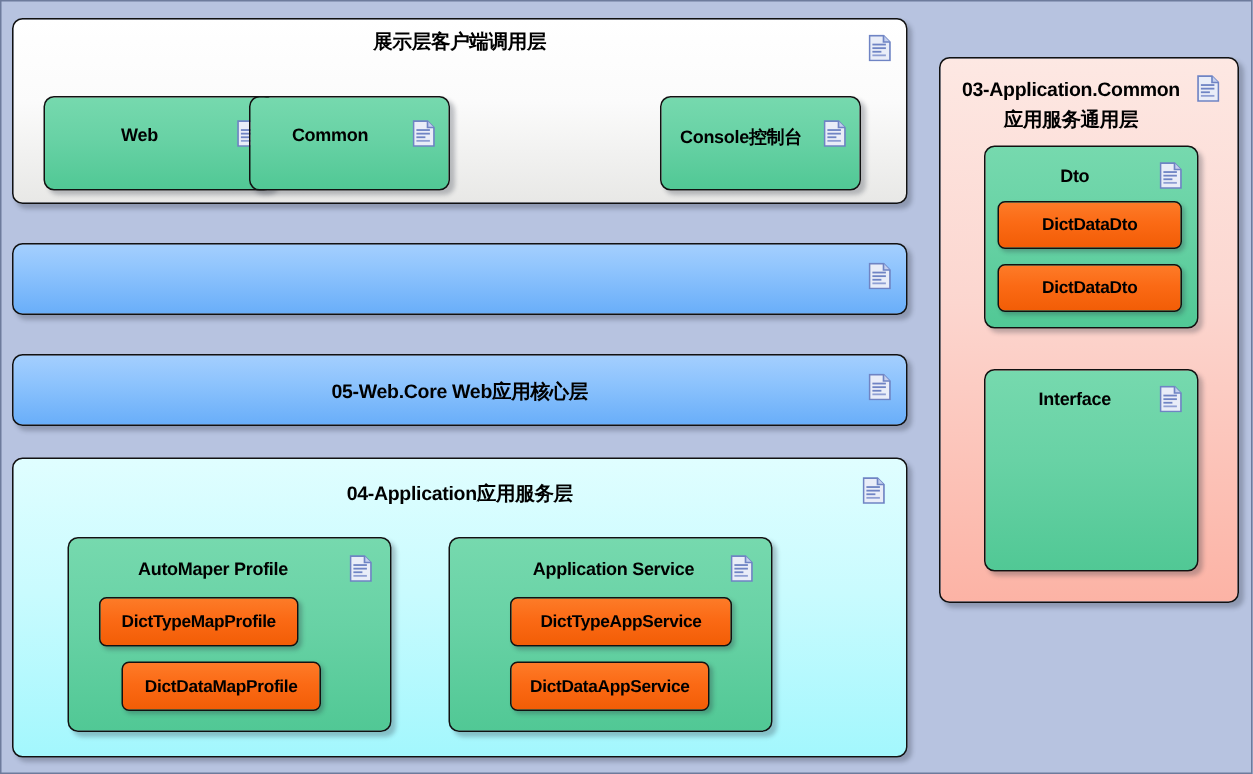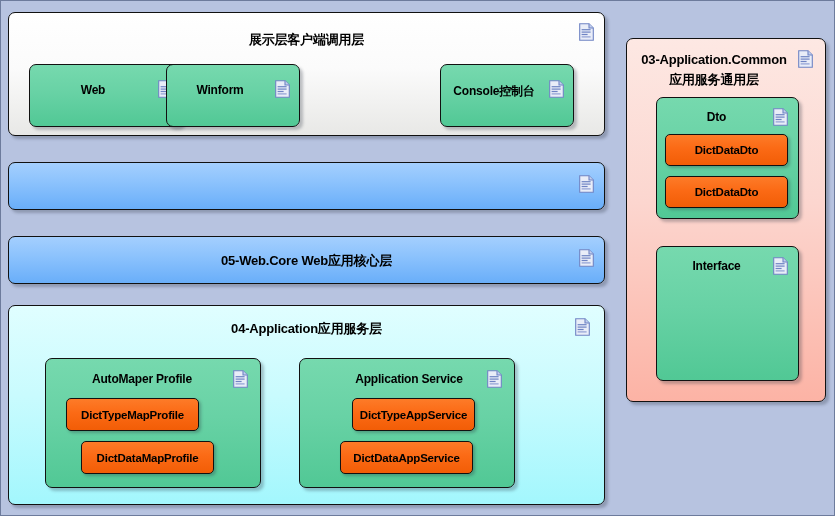--- a/index.html
+++ b/index.html
@@ -100,21 +100,21 @@
   .doc-icon svg { display:block; width:15px; height:18px; }
 </style>
 </head>
 <body>
 
 <div id="canvas">
 
   <div class="frame"></div>
 
   <div class="node theme-white" style="left:8px; top:12px; width:597px; height:124px;">
-    <div class="node-title t-panel" style="top:18px;">展示层客户端调用层</div>
+    <div class="node-title t-panel" style="top:6px;">展示层客户端调用层</div>
     <span class="doc-icon" style="right:10px; top:10px;">
       <svg viewBox="0 0 15 18">
         <path d="M0.7,0.7 H10 L14.3,5 V17.3 H0.7 Z" fill="#e9edf8" stroke="#6f84c4" stroke-width="1.1"></path>
         <path d="M10,0.7 V5 H14.3" fill="#c3cfee" stroke="#6f84c4" stroke-width="1.1"></path>
         <rect x="2.6" y="6.1" width="9" height="1.2" fill="#6f84c4"></rect>
         <rect x="2.6" y="8.5" width="9" height="1.2" fill="#6f84c4"></rect>
         <rect x="2.6" y="10.9" width="6" height="1.2" fill="#6f84c4"></rect>
         <rect x="2.6" y="13.3" width="9" height="1.2" fill="#8f9fd3"></rect>
       </svg>
     </span>
@@ -128,21 +128,21 @@
         <path d="M10,0.7 V5 H14.3" fill="#c3cfee" stroke="#6f84c4" stroke-width="1.1"></path>
         <rect x="2.6" y="6.1" width="9" height="1.2" fill="#6f84c4"></rect>
         <rect x="2.6" y="8.5" width="9" height="1.2" fill="#6f84c4"></rect>
         <rect x="2.6" y="10.9" width="6" height="1.2" fill="#6f84c4"></rect>
         <rect x="2.6" y="13.3" width="9" height="1.2" fill="#8f9fd3"></rect>
       </svg>
     </span>
   </div>
 
   <div class="node theme-green" style="left:166px; top:64px; width:134px; height:63px;">
-    <div class="node-title t-leaf" style="top:18px; left:0; right:26px;">Winform</div>
+    <div class="node-title t-leaf" style="top:18px; left:0; right:26px;">Common</div>
     <span class="doc-icon" style="right:9px; top:15px;">
       <svg viewBox="0 0 15 18">
         <path d="M0.7,0.7 H10 L14.3,5 V17.3 H0.7 Z" fill="#e9edf8" stroke="#6f84c4" stroke-width="1.1"></path>
         <path d="M10,0.7 V5 H14.3" fill="#c3cfee" stroke="#6f84c4" stroke-width="1.1"></path>
         <rect x="2.6" y="6.1" width="9" height="1.2" fill="#6f84c4"></rect>
         <rect x="2.6" y="8.5" width="9" height="1.2" fill="#6f84c4"></rect>
         <rect x="2.6" y="10.9" width="6" height="1.2" fill="#6f84c4"></rect>
         <rect x="2.6" y="13.3" width="9" height="1.2" fill="#8f9fd3"></rect>
       </svg>
     </span>
@@ -226,21 +226,21 @@
       <svg viewBox="0 0 15 18">
         <path d="M0.7,0.7 H10 L14.3,5 V17.3 H0.7 Z" fill="#e9edf8" stroke="#6f84c4" stroke-width="1.1"></path>
         <path d="M10,0.7 V5 H14.3" fill="#c3cfee" stroke="#6f84c4" stroke-width="1.1"></path>
         <rect x="2.6" y="6.1" width="9" height="1.2" fill="#6f84c4"></rect>
         <rect x="2.6" y="8.5" width="9" height="1.2" fill="#6f84c4"></rect>
         <rect x="2.6" y="10.9" width="6" height="1.2" fill="#6f84c4"></rect>
         <rect x="2.6" y="13.3" width="9" height="1.2" fill="#8f9fd3"></rect>
       </svg>
     </span>
   </div>
-  <div class="chip theme-orange" style="left:352px; top:398px; width:123px; height:33px;">DictTypeAppService</div>
+  <div class="chip theme-orange" style="left:340px; top:398px; width:148px; height:33px;">DictTypeAppService</div>
   <div class="chip theme-orange" style="left:340px; top:441px; width:133px; height:33px;">DictDataAppService</div>
 
   <div class="node theme-pink" style="left:626px; top:38px; width:200px; height:364px;">
     <div class="node-title t-panel" style="top:13px; left:4px; right:28px;">03-Application.Common</div>
     <div class="node-title t-panel" style="top:32px; left:4px; right:28px;">应用服务通用层</div>
     <span class="doc-icon" style="right:12px; top:11px;">
       <svg viewBox="0 0 15 18">
         <path d="M0.7,0.7 H10 L14.3,5 V17.3 H0.7 Z" fill="#e9edf8" stroke="#6f84c4" stroke-width="1.1"></path>
         <path d="M10,0.7 V5 H14.3" fill="#c3cfee" stroke="#6f84c4" stroke-width="1.1"></path>
         <rect x="2.6" y="6.1" width="9" height="1.2" fill="#6f84c4"></rect>

